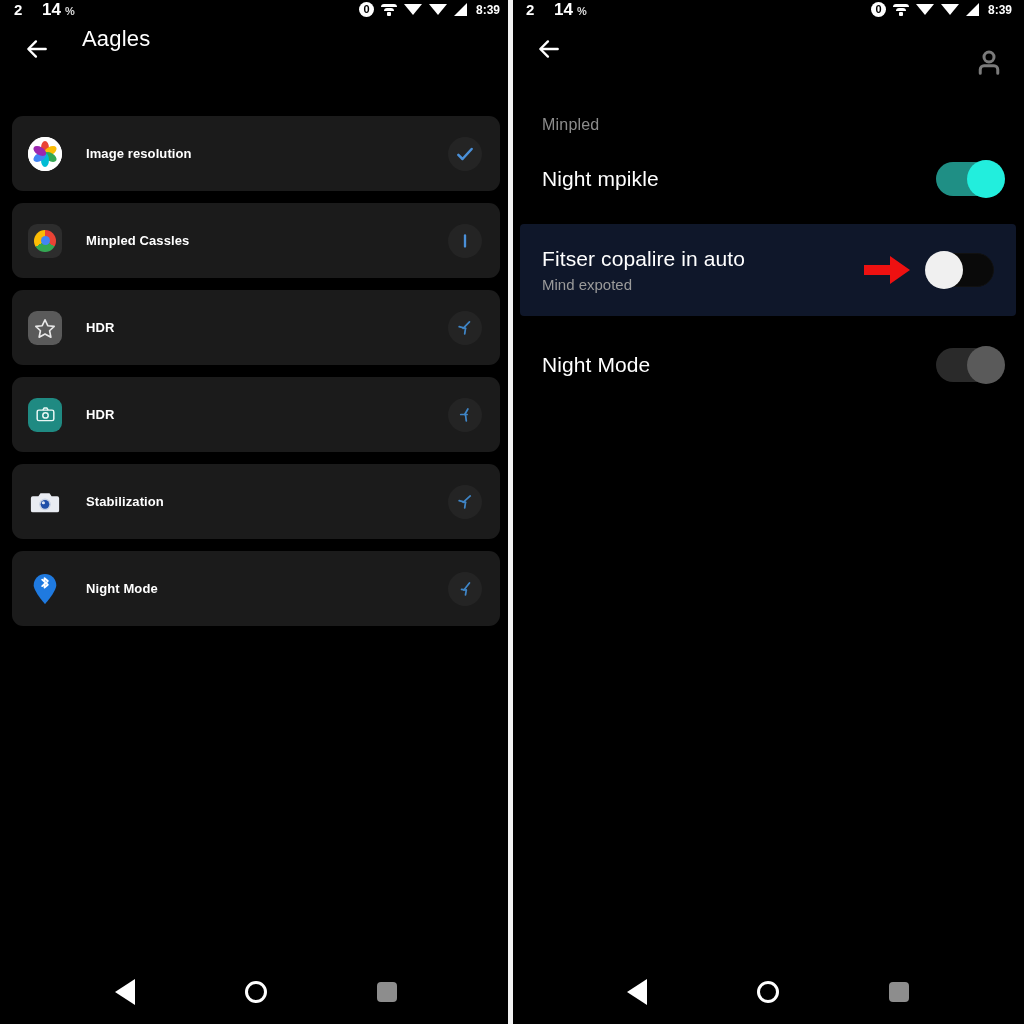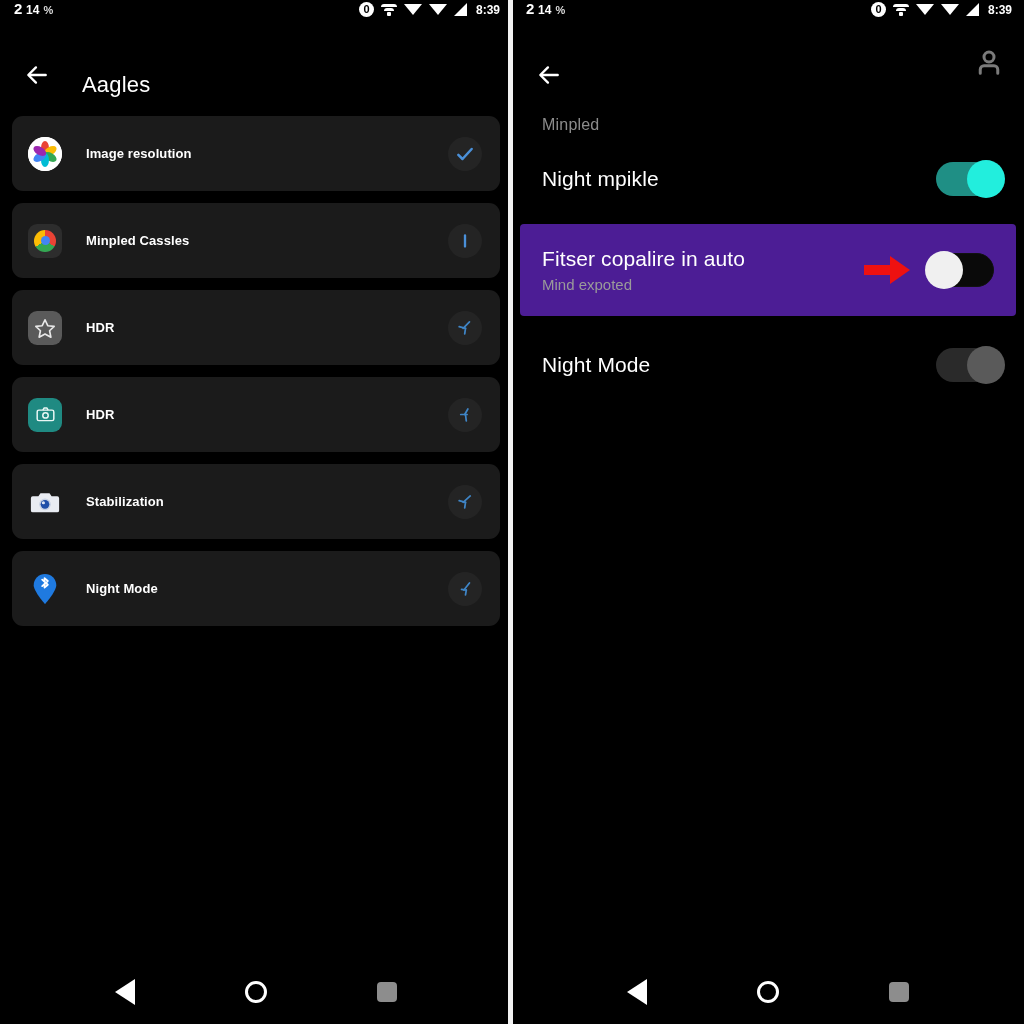--- a/index.html
+++ b/index.html
@@ -9,37 +9,37 @@
   .screen { position:absolute; top:0; width:512px; height:1024px; background:#000; overflow:hidden; }
   .screen.left { left:0; }
   .screen.right { left:512px; }
 
   .panel-divider { position:absolute; left:508px; top:0; width:5px; height:1024px; background:#f2f2f2; z-index:50; }
 
   
   .statusbar { position:relative; height:26px; width:100%; }
   .sb-left { position:absolute; left:14px; top:0px; display:flex; align-items:baseline; gap:4px; color:#fff; }
   .sb-left .n1 { font-size:15px; font-weight:700; letter-spacing:-0.3px; }
-  .sb-left .n2 { font-size:12px; font-weight:700; }
+  .sb-left .n2 { font-size:17px; font-weight:700;margin-left:16px; }
   .sb-left .pct { font-size:11px; font-weight:700; opacity:.85; }
 
   .sb-right { position:absolute; right:12px; top:2px; display:flex; align-items:center; gap:7px; color:#fff; }
   .ic-zero { width:15px; height:15px; border-radius:50%; background:#fff; color:#000; font-size:11px;
              font-weight:700; display:flex; align-items:center; justify-content:center; line-height:1; }
   .ic-wifi { width:16px; height:14px; position:relative; }
   .ic-wifi i { position:absolute; left:50%; transform:translateX(-50%); background:#fff; border-radius:1px; display:block; }
   .ic-wifi i:nth-child(1){ top:1px; width:16px; height:3px; border-radius:8px 8px 0 0;}
   .ic-wifi i:nth-child(2){ top:5px; width:10px; height:3px; border-radius:6px 6px 0 0;}
   .ic-wifi i:nth-child(3){ top:9px; width:4px;  height:4px; border-radius:1px;}
   .ic-tri { width:0; height:0; border-left:9px solid transparent; border-right:9px solid transparent; border-top:11px solid #fff; }
   .ic-bars { width:0; height:0; border-left:13px solid transparent; border-bottom:13px solid #fff; }
   .sb-time { font-size:12px; font-weight:700; letter-spacing:0px; margin-left:2px; }
 
   
-  .appbar { position:relative; height:72px; display:flex; align-items:flex-end; }
+  .appbar { position:relative; height:72px; display:flex; align-items:flex-start; }
   .back-arrow { width:46px; height:46px; margin-left:14px; display:flex; align-items:center; justify-content:center; cursor:pointer; }
   .back-arrow svg { width:26px; height:26px; }
   .appbar-title { color:#fff; font-size:22px; font-weight:400; margin-left:22px; letter-spacing:.2px; white-space:nowrap; }
   .account-icon { position:absolute; right:18px; top:50%; transform:translateY(-50%); width:34px; height:34px;
                   display:flex; align-items:center; justify-content:center; cursor:pointer; }
 
   
   .list { padding:18px 12px 0 12px; }
   .card { position:relative; height:75px; background:#1b1b1b; border-radius:11px; margin-bottom:12px;
           display:flex; align-items:center; padding:0 16px; cursor:pointer; }
@@ -58,21 +58,21 @@
         background:conic-gradient(#ea4335 0 33%, #34a853 33% 66%, #fbbc05 66% 100%); display:flex; align-items:center; justify-content:center; }
   .ico-chrome .ring::after { content:""; width:9px; height:9px; border-radius:50%; background:#4285f4; }
   .ico-star { width:34px; height:34px; border-radius:9px; background:#5a5a5a; display:flex; align-items:center; justify-content:center; }
   .ico-cam-teal { width:34px; height:34px; border-radius:9px; background:#1f8a82; display:flex; align-items:center; justify-content:center; }
   .ico-cam-white { width:34px; height:34px; display:flex; align-items:center; justify-content:center; }
   .ico-bt { width:34px; height:34px; display:flex; align-items:center; justify-content:center; }
 
   
   .section-label { color:#8c8c8c; font-size:16px; padding:18px 0 0 30px; letter-spacing:.2px; }
   .setting-row { position:relative; min-height:78px; display:flex; padding:0 26px 0 30px; cursor:pointer; }
-  .setting-row.highlight { background:#4c1d95; border-radius:4px; margin:6px 8px; padding-left:22px; min-height:92px; }
+  .setting-row.highlight { background:#0f172a; border-radius:4px; margin:6px 8px; padding-left:22px; min-height:92px; }
   .setting-texts { display:flex; flex-direction:column; justify-content:center; }
   .setting-title { color:#fff; font-size:21px; font-weight:400; letter-spacing:.1px; white-space:nowrap; }
   .setting-sub { color:#9a9a9a; font-size:15px; margin-top:5px; white-space:nowrap; }
 
   .toggle { position:absolute; right:22px; top:50%; transform:translateY(-50%); width:66px; height:34px;
             border-radius:17px; cursor:pointer; }
   .toggle .track { position:absolute; inset:0; border-radius:17px; }
   .toggle .knob { position:absolute; top:-2px; width:38px; height:38px; border-radius:50%; }
   .toggle.on .track { background:#1f8f85; }
   .toggle.on .knob { right:-3px; background:#22eedd; }

